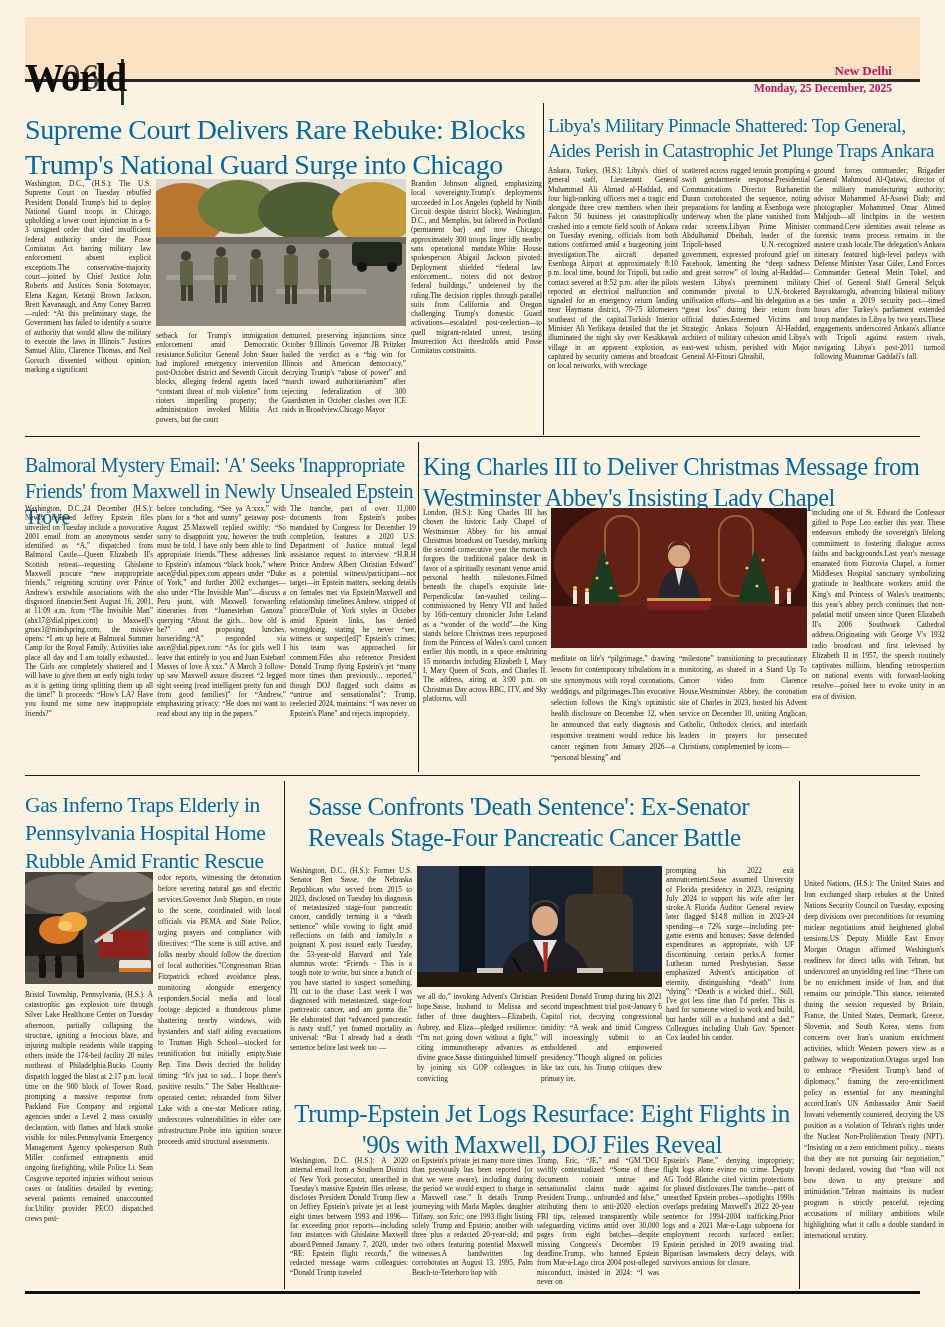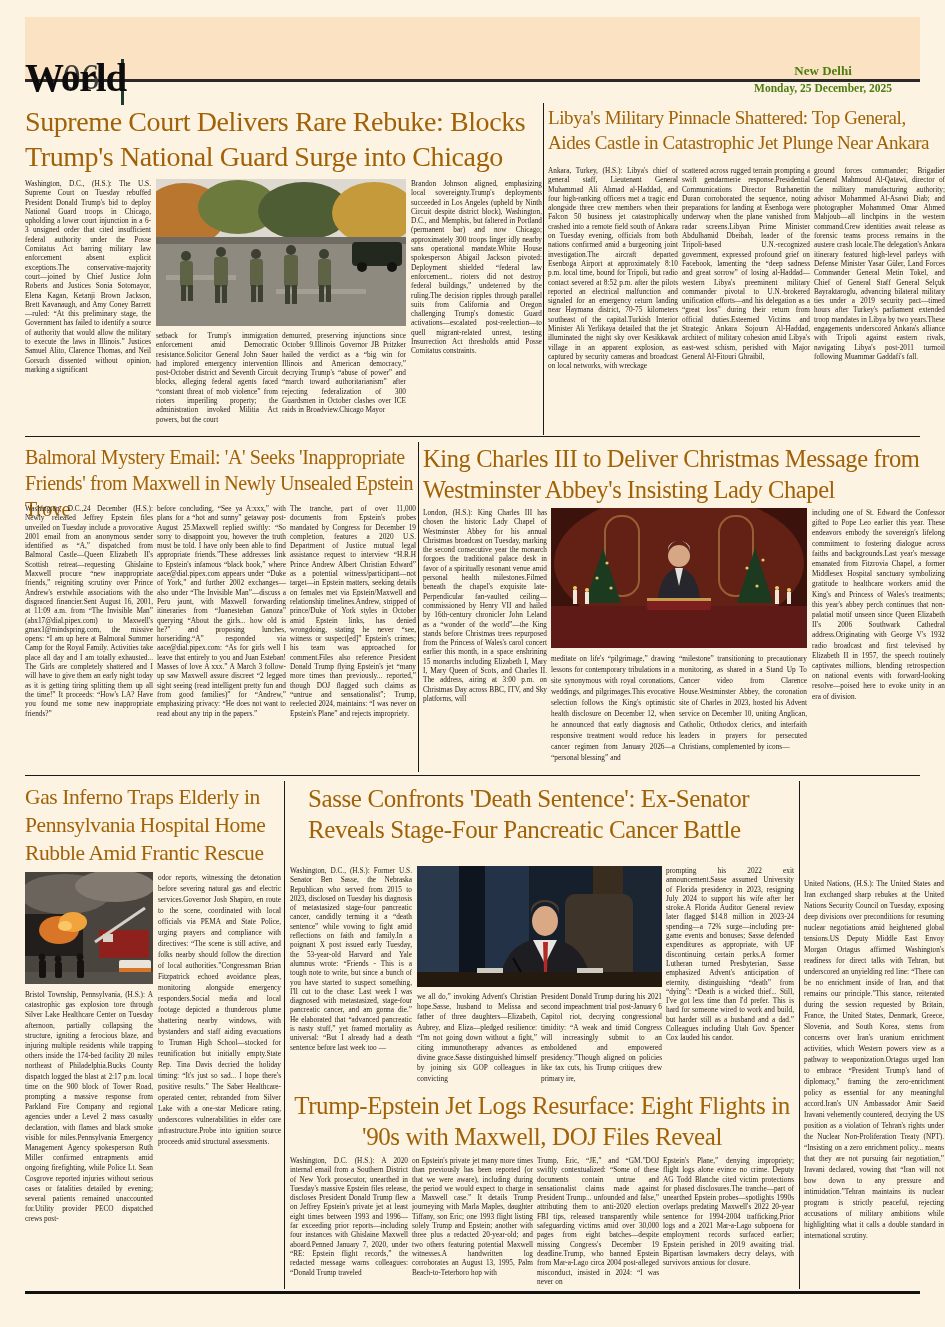--- a/index.html
+++ b/index.html
@@ -5,25 +5,25 @@
   html,body{margin:0;padding:0;background:#e9e2d4;}
   #page{position:relative;width:945px;height:1327px;margin:0 auto;background:#fdf3e3;overflow:hidden;
         font-family:"Liberation Serif","DejaVu Serif",serif;color:#1b1b1b;}
   .abs{position:absolute;}
   
   #mast-band{left:25px;top:17px;width:895px;height:62px;background:#fbe2c3;border-bottom:3px solid #2a2a2a;}
   #page-num{left:38px;top:41px;font-size:35px;color:#3a3a3a;letter-spacing:1px;}
   #mast-divider{left:96px;top:42px;width:3px;height:46px;background:#1d3b2f;}
   #paper-name{left:110px;top:45px;font-size:31px;font-weight:700;color:#14523b;letter-spacing:.5px;}
   #section-name{left:0;top:38px;width:895px;text-align:left;font-size:39px;font-weight:800;color:#0d0d0d;letter-spacing:-1px;}
-  #mast-right{right:28px;top:46px;text-align:center;color:#4d7c0f;}
+  #mast-right{right:28px;top:46px;text-align:right;color:#be185d;}
   #mast-city{font-size:13px;font-weight:700;}
   #mast-date{font-size:11.5px;font-weight:700;margin-top:3px;}
   
-  .hl{font-weight:400;color:#a16207;letter-spacing:-0.4px;}
+  .hl{font-weight:400;color:#0369a1;letter-spacing:-0.4px;margin-top:8px;}
   
   .bt{font-size:7.3px;line-height:9.3px;text-align:justify;overflow:hidden;word-spacing:.2px;}
   .lh10 .bt,.bt.lh10{line-height:10.2px;}
   .lh11 .bt,.bt.lh11{line-height:11px;}
   
   .vrule{width:1px;background:#1a1a1a;}
   .hrule{height:1px;background:#1a1a1a;}
   #bottom-rule{height:3px;background:#111;}
   .photo{overflow:hidden;background:#777;}
   .photo svg{display:block;width:100%;height:100%;}
@@ -82,21 +82,21 @@
           <rect x="136" y="106" width="5" height="19"></rect>
         <rect x="163" y="106" width="5" height="17"></rect>
           <rect x="170" y="106" width="5" height="17"></rect>
       </g>
     </svg>
   </div>
   <div class="abs bt" style="left:156px;top:331px;width:122px;height:99px;">setback for Trump's immigration enforcement amid Democratic resistance.Solicitor General John Sauer had implored emergency intervention post-October district and Seventh Circuit blocks, alleging federal agents faced “constant threat of mob violence” from rioters imperiling property; the administration invoked Militia Act powers, but the court</div>
   <div class="abs bt" style="left:282px;top:331px;width:124px;height:99px;">demurred, preserving injunctions since October 9.Illinois Governor JB Pritzker hailed the verdict as a “big win for Illinois and American democracy,” decrying Trump's “abuse of power” and “march toward authoritarianism” after rejecting federalization of 300 Guardsmen in October clashes over ICE raids in Broadview.Chicago Mayor</div>
   <div class="abs bt" style="left:411px;top:179px;width:131px;height:251px;">Brandon Johnson aligned, emphasizing local sovereignty.Trump's deployments succeeded in Los Angeles (upheld by Ninth Circuit despite district block), Washington, D.C., and Memphis, but faltered in Portland (permanent bar) and now Chicago; approximately 300 troops linger idly nearby sans operational mandate.White House spokesperson Abigail Jackson pivoted: Deployment shielded “federal law enforcement... rioters did not destroy federal buildings,” undeterred by the ruling.The decision ripples through parallel suits from California and Oregon challenging Trump's domestic Guard activations—escalated post-reelection—to quell migrant-related unrest, testing Insurrection Act thresholds amid Posse Comitatus constraints.</div>
 
-  <div class="abs hl" style="left:548px;top:106px;width:397px;font-size:19px;line-height:24.5px;">Libya's Military Pinnacle Shattered: Top General, Aides Castle in Catastrophic Jet Plunge Near Ankara</div>
+  <div class="abs hl" style="left:548px;top:106px;width:397px;font-size:19px;line-height:24.5px;">Libya's Military Pinnacle Shattered: Top General, Aides Perish in Catastrophic Jet Plunge Traps Ankara</div>
   <div class="abs bt" style="left:548px;top:166px;width:130px;height:266px;">Ankara, Turkey, (H.S.): Libya's chief of general staff, Lieutenant General Muhammad Ali Ahmad al-Haddad, and four high-ranking officers met a tragic end alongside three crew members when their Falcon 50 business jet catastrophically crashed into a remote field south of Ankara on Tuesday evening, officials from both nations confirmed amid a burgeoning joint investigation.The aircraft departed Esenboga Airport at approximately 8:10 p.m. local time, bound for Tripoli, but radio contact severed at 8:52 p.m. after the pilots reported an electrical malfunction and signaled for an emergency return landing near Haymana district, 70-75 kilometers southeast of the capital.Turkish Interior Minister Ali Yerlikaya detailed that the jet illuminated the night sky over Kesikkavak village in an apparent explosion, as captured by security cameras and broadcast on local networks, with wreckage</div>
   <div class="abs bt" style="left:682px;top:166px;width:128px;height:266px;">scattered across rugged terrain prompting a swift gendarmerie response.Presidential Communications Director Burhanettin Duran corroborated the sequence, noting preparations for landing at Esenboga were underway when the plane vanished from radar screens.Libyan Prime Minister Abdulhamid Dbeibah, leader of the Tripoli-based U.N.-recognized government, expressed profound grief on Facebook, lamenting the “deep sadness and great sorrow” of losing al-Haddad—western Libya's preeminent military commander pivotal to U.N.-brokered unification efforts—and his delegation as a “great loss” during their return from official duties.Esteemed Victims and Strategic Ankara Sojourn Al-Haddad, architect of military cohesion amid Libya's east-west schism, perished with Major General Al-Fitouri Ghraibil,</div>
   <div class="abs bt" style="left:814px;top:166px;width:131px;height:266px;">ground forces commander; Brigadier General Mahmoud Al-Qatawi, director of the military manufacturing authority; advisor Mohammed Al-Asawi Diab; and photographer Mohammed Omar Ahmed Mahjoub—all linchpins in the western command.Crew identities await release as forensic teams process remains in the austere crash locale.The delegation's Ankara itinerary featured high-level parleys with Defense Minister Yasar Güler, Land Forces Commander General Metin Tokel, and Chief of General Staff General Selçuk Bayraktaroglu, advancing bilateral military ties under a 2019 security pact—timed hours after Turkey's parliament extended troop mandates in Libya by two years.These engagements underscored Ankara's alliance with Tripoli against eastern rivals, navigating Libya's post-2011 turmoil following Muammar Gaddafi's fall.</div>
 
   <div class="abs vrule" style="left:543px;top:103px;height:332px;"></div>
   <div class="abs hrule" style="left:25px;top:436px;width:895px;"></div>
 
   <div class="abs hl" style="left:25px;top:444px;width:390px;font-size:20px;line-height:26px;">Balmoral Mystery Email: 'A' Seeks 'Inappropriate Friends' from Maxwell in Newly Unsealed Epstein Trove</div>
   <div class="abs bt" style="left:25px;top:504px;width:128px;height:262px;">Washington, D.C.,24 December (H.S.): Newly released Jeffrey Epstein files unveiled on Tuesday include a provocative 2001 email from an anonymous sender identified as “A,” dispatched from Balmoral Castle—Queen Elizabeth II's Scottish retreat—requesting Ghislaine Maxwell procure “new inappropriate friends,” reigniting scrutiny over Prince Andrew's erstwhile associations with the disgraced financier.Sent August 16, 2001, at 11:09 a.m. from “The Invisible Man” (abx17@dial.pipex.com) to Maxwell's gmax1@mindspring.com, the missive opens: “I am up here at Balmoral Summer Camp for the Royal Family. Activities take place all day and I am totally exhausted... The Girls are completely shattered and I will have to give them an early night today as it is getting tiring splitting them up all the time!” It proceeds: “How's LA? Have you found me some new inappropriate friends?”</div>
   <div class="abs bt" style="left:157px;top:504px;width:129px;height:262px;">before concluding, “See ya A:xxx,” with plans for a “hot and sunny” getaway post-August 25.Maxwell replied swiftly: “So sorry to disappoint you, however the truth must be told. I have only been able to find appropriate friends.”These addresses link to Epstein's infamous “black book,” where aace@dial.pipex.com appears under “Duke of York,” and further 2002 exchanges—also under “The Invisible Man”—discuss a Peru jaunt, with Maxwell forwarding itineraries from “Juanesteban Ganoza” querying “About the girls... how old is he?” and proposing lunches, horseriding.“A” responded via aace@dial.pipex.com: “As for girls well I leave that entirely to you and Juan Esteban! Masses of love A xxx.” A March 3 follow-up saw Maxwell assure discreet “2 legged sight seeing (read intelligent pretty fun and from good families)” for “Andrew,” emphasizing privacy: “He does not want to read about any trip in the papers.”</div>

